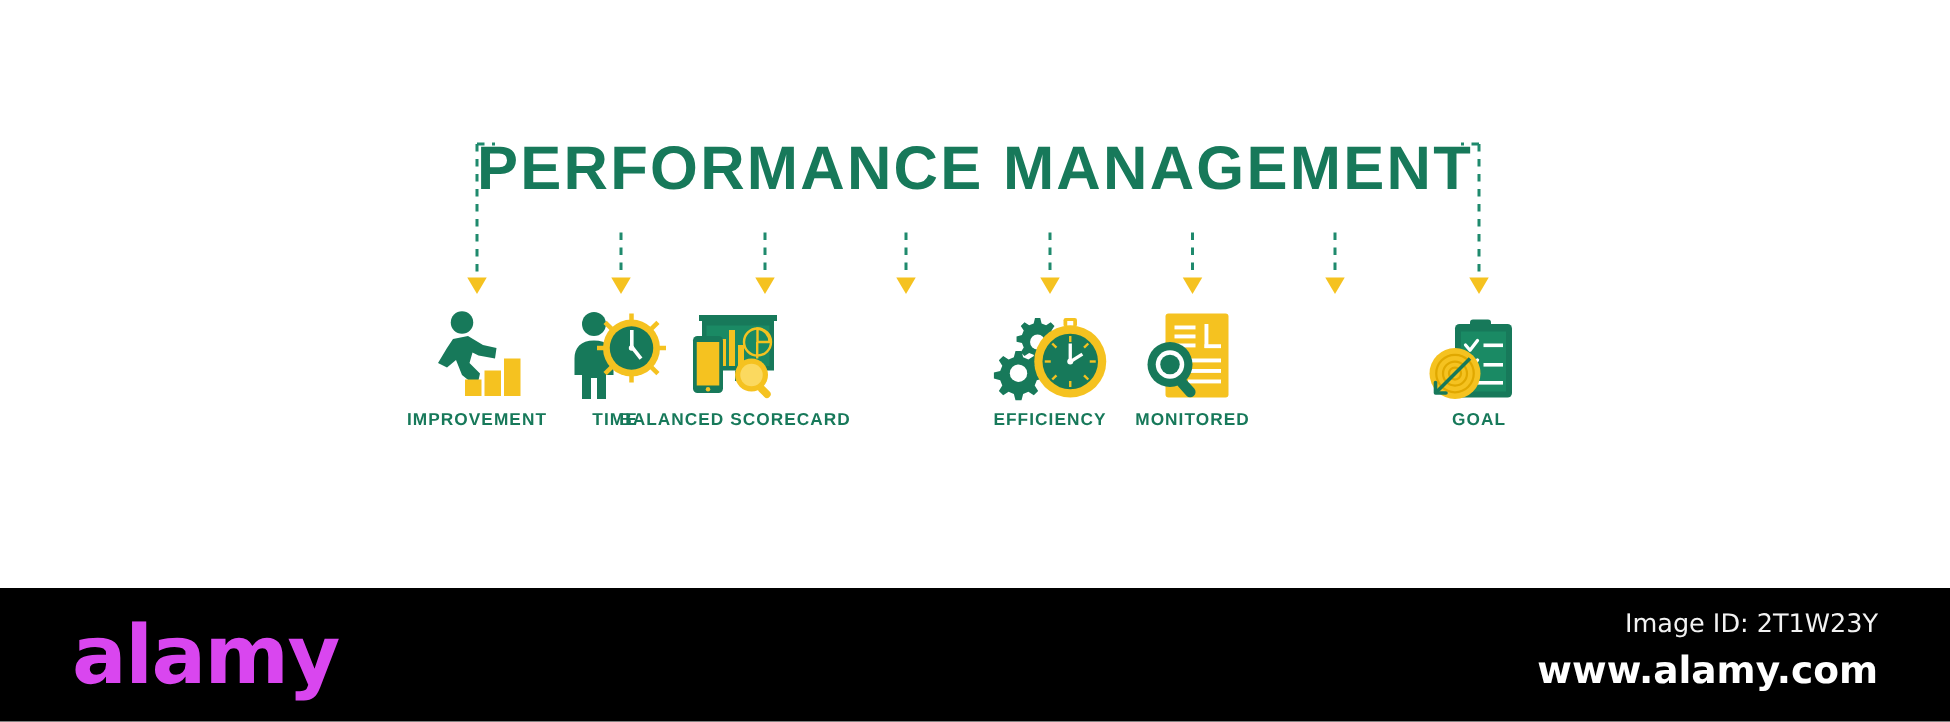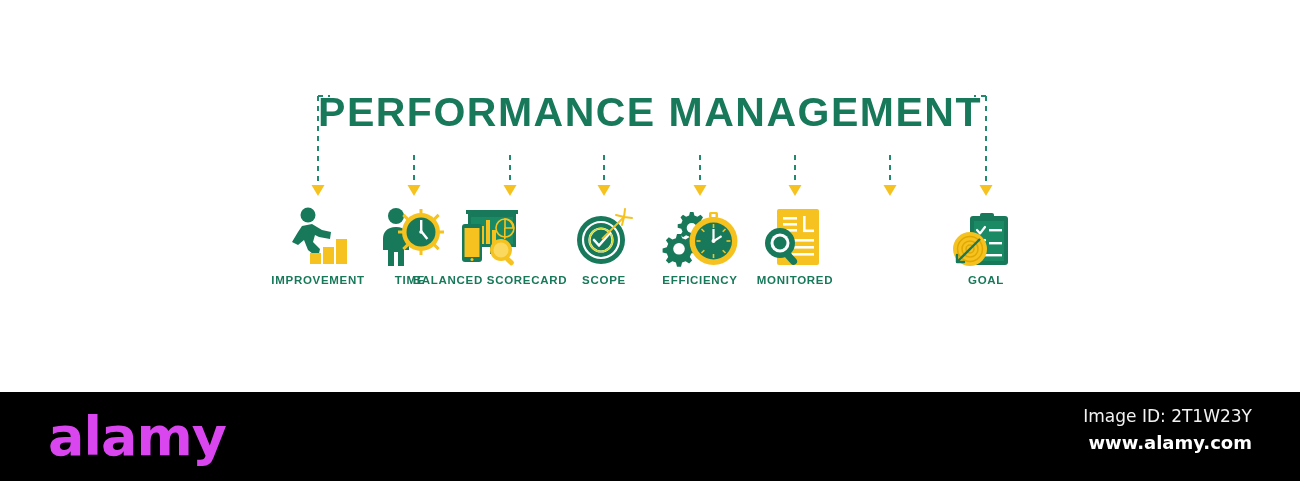--- a/index.html
+++ b/index.html
@@ -116,21 +116,21 @@
     font-family: "DejaVu Sans", sans-serif;
     font-size: 17px;
     color: #f2f2f2;
     text-align: center;
   }
   #alamy-url {
     position: absolute;
     right: 48px;
     top: 40px;
     font-family: "DejaVu Sans", sans-serif;
-    font-size: 18px;
+    font-size: 25px;
     font-weight: bold;
     color: #ffffff;
     text-align: right;
   }
 </style>
 </head>
 <body>
 
 <div id="banner">
 
@@ -220,34 +220,20 @@
           <rect x="10.5" y="22" width="15" height="29" fill="#f5c220"></rect>
           <circle cx="18" cy="53.5" r="1.5" fill="#f5c220"></circle>
           <circle cx="47" cy="44" r="11" fill="#f5c220"></circle>
           <circle cx="47" cy="44" r="7.5" fill="#fbd95f"></circle>
           <rect x="53" y="50" width="5" height="10" rx="2.4" fill="#f5c220" transform="rotate(-45 55.5 55)"></rect>
         </svg>
       </div>
       <div class="node-label">BALANCED SCORECARD</div>
     </div>
 
-    <div class="node" style="left:554px;width:100px;">
-      <div class="node-icon">
-        <svg viewBox="0 0 72 62">
-          <circle cx="33" cy="34" r="24" fill="#17795a"></circle>
-          <circle cx="33" cy="34" r="18" fill="none" stroke="#ffffff" stroke-width="2.2"></circle>
-          <circle cx="33" cy="34" r="11.5" fill="none" stroke="#ffffff" stroke-width="2.2"></circle>
-          <circle cx="33" cy="34" r="11.5" fill="none" stroke="#d7d92e" stroke-width="1.6"></circle>
-          <path d="M26 34 L31 39.5 L42 27" fill="none" stroke="#ffffff" stroke-width="2.6" stroke-linecap="round" stroke-linejoin="round"></path>
-          <path d="M34 33 L56 11" stroke="#f5c220" stroke-width="2" fill="none"></path>
-          <path d="M56 11 L48 9 M56 11 L57 3 M56 11 L64 12 M56 11 L54 19" stroke="#f5c220" stroke-width="2" fill="none" stroke-linecap="round"></path>
-        </svg>
-      </div>
-      <div class="node-label">SCOPE</div>
-    </div>
 
     <div class="node" style="left:745px;width:100px;">
       <div class="node-icon">
         <svg viewBox="0 0 72 62">
           <rect x="18" y="3" width="42" height="56" rx="2" fill="#f5c220"></rect>
           <g fill="#ffffff">
             <rect x="24" y="11" width="14" height="2.6"></rect>
             <rect x="24" y="17" width="14" height="2.6"></rect>
             <rect x="24" y="23" width="14" height="2.6"></rect>
             <rect x="44" y="10" width="2.6" height="16"></rect>

